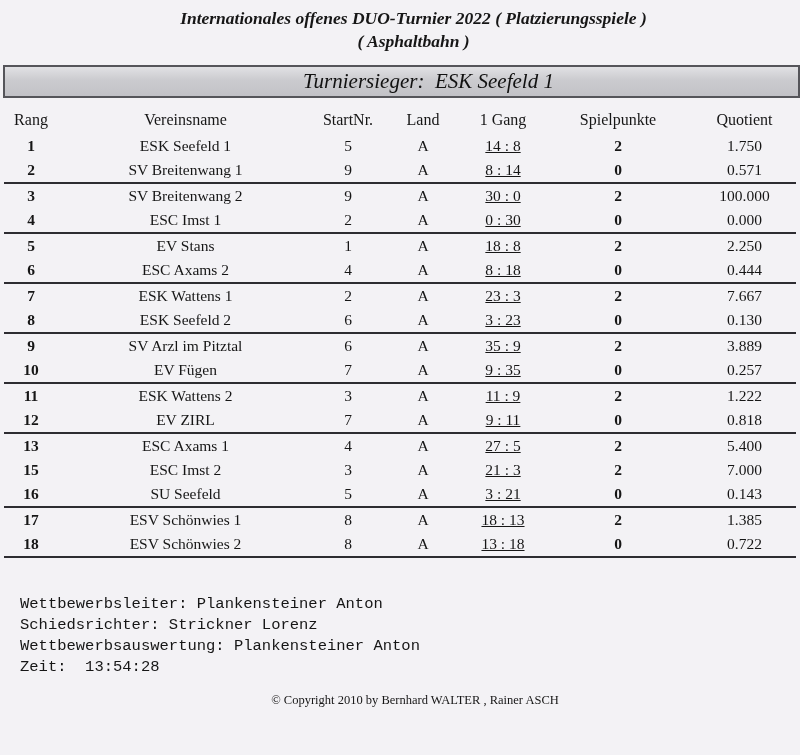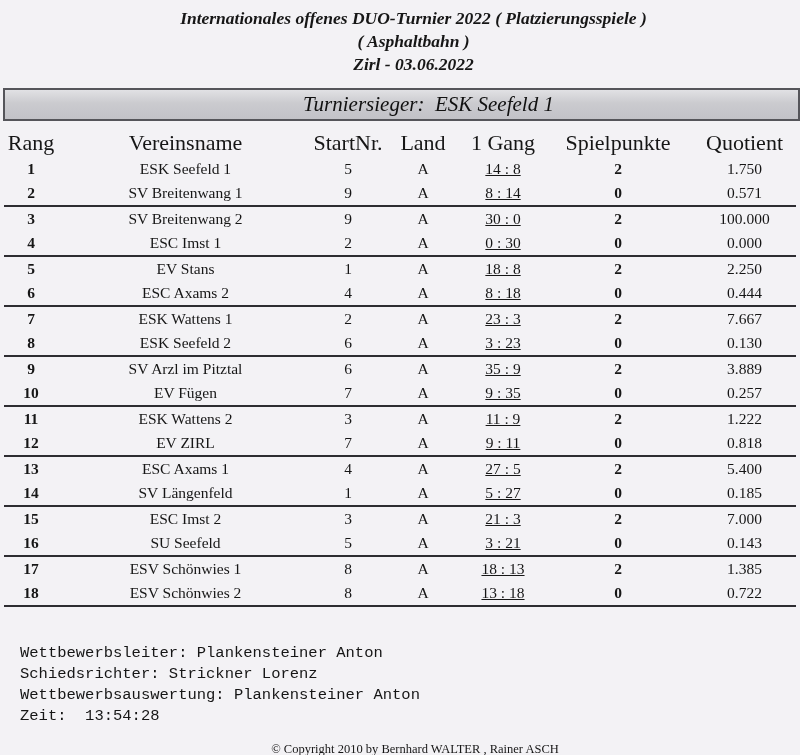--- a/index.html
+++ b/index.html
@@ -52,21 +52,21 @@
   }
   
   table.results {
     border-collapse: collapse;
     table-layout: fixed;
     width: 792px;
     margin: 8px 4px 0 4px;
   }
   table.results th {
     font-weight: normal;
-    font-size: 22px;
+    font-size: 16px;
     height: 28px;
     text-align: center;
     vertical-align: middle;
     padding: 0;
   }
   table.results td {
     font-size: 15.5px;
     height: 24px;
     text-align: center;
     vertical-align: middle;
@@ -101,21 +101,20 @@
   }
 </style>
 </head>
 <body>
 
 <div class="page">
 
   <div class="title-block">
     <div class="title-line">Internationales offenes DUO-Turnier 2022 ( Platzierungsspiele )</div>
     <div class="title-line">( Asphaltbahn )</div>
-    <div class="title-line">Zirl - 03.06.2022</div>
   </div>
 
   <div class="banner">
     <span class="banner-text">Turniersieger:  ESK Seefeld 1</span>
   </div>
 
   <table class="results">
     <colgroup>
       <col style="width:54px">
       <col style="width:255px">
@@ -247,29 +246,20 @@
         </tr>
         <tr>
           <td class="c-rang">13</td>
           <td class="c-verein">ESC Axams 1</td>
           <td class="c-startnr">4</td>
           <td class="c-land">A</td>
           <td class="c-gang">27 : 5</td>
           <td class="c-punkte">2</td>
           <td class="c-quotient">5.400</td>
         </tr>
-        <tr class="pair-end">
-          <td class="c-rang">14</td>
-          <td class="c-verein">SV Längenfeld</td>
-          <td class="c-startnr">1</td>
-          <td class="c-land">A</td>
-          <td class="c-gang">5 : 27</td>
-          <td class="c-punkte">0</td>
-          <td class="c-quotient">0.185</td>
-        </tr>
         <tr>
           <td class="c-rang">15</td>
           <td class="c-verein">ESC Imst 2</td>
           <td class="c-startnr">3</td>
           <td class="c-land">A</td>
           <td class="c-gang">21 : 3</td>
           <td class="c-punkte">2</td>
           <td class="c-quotient">7.000</td>
         </tr>
         <tr class="pair-end">

